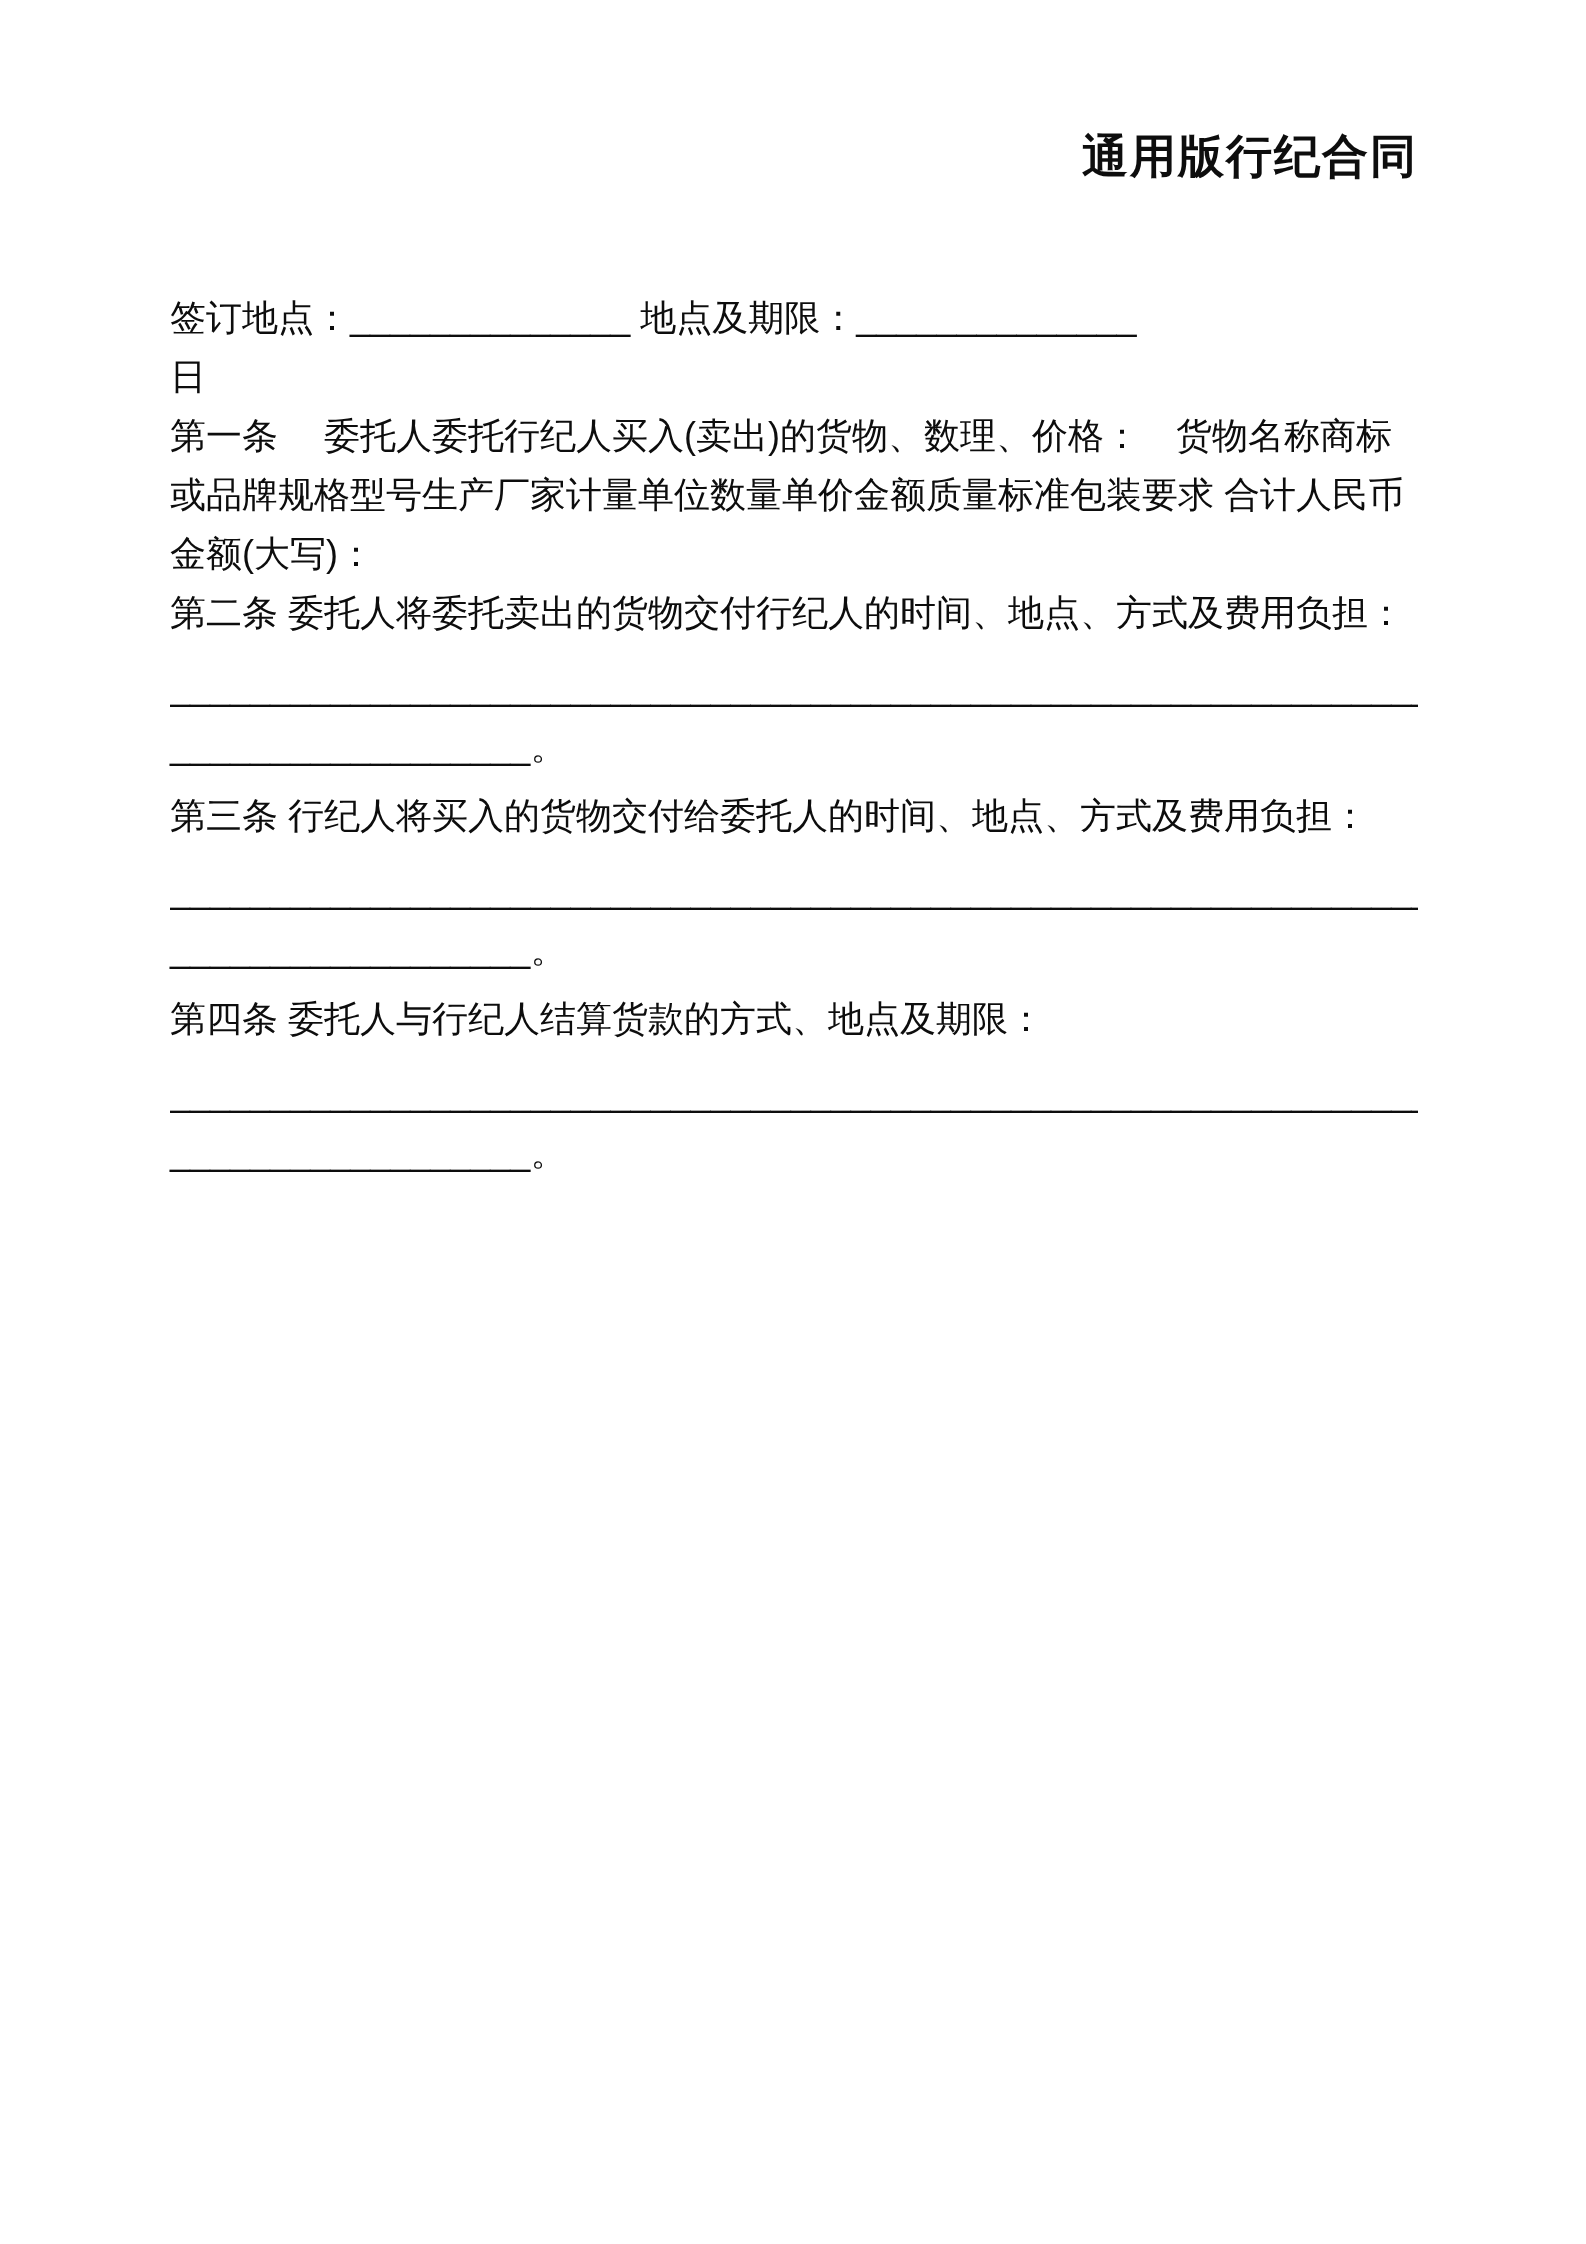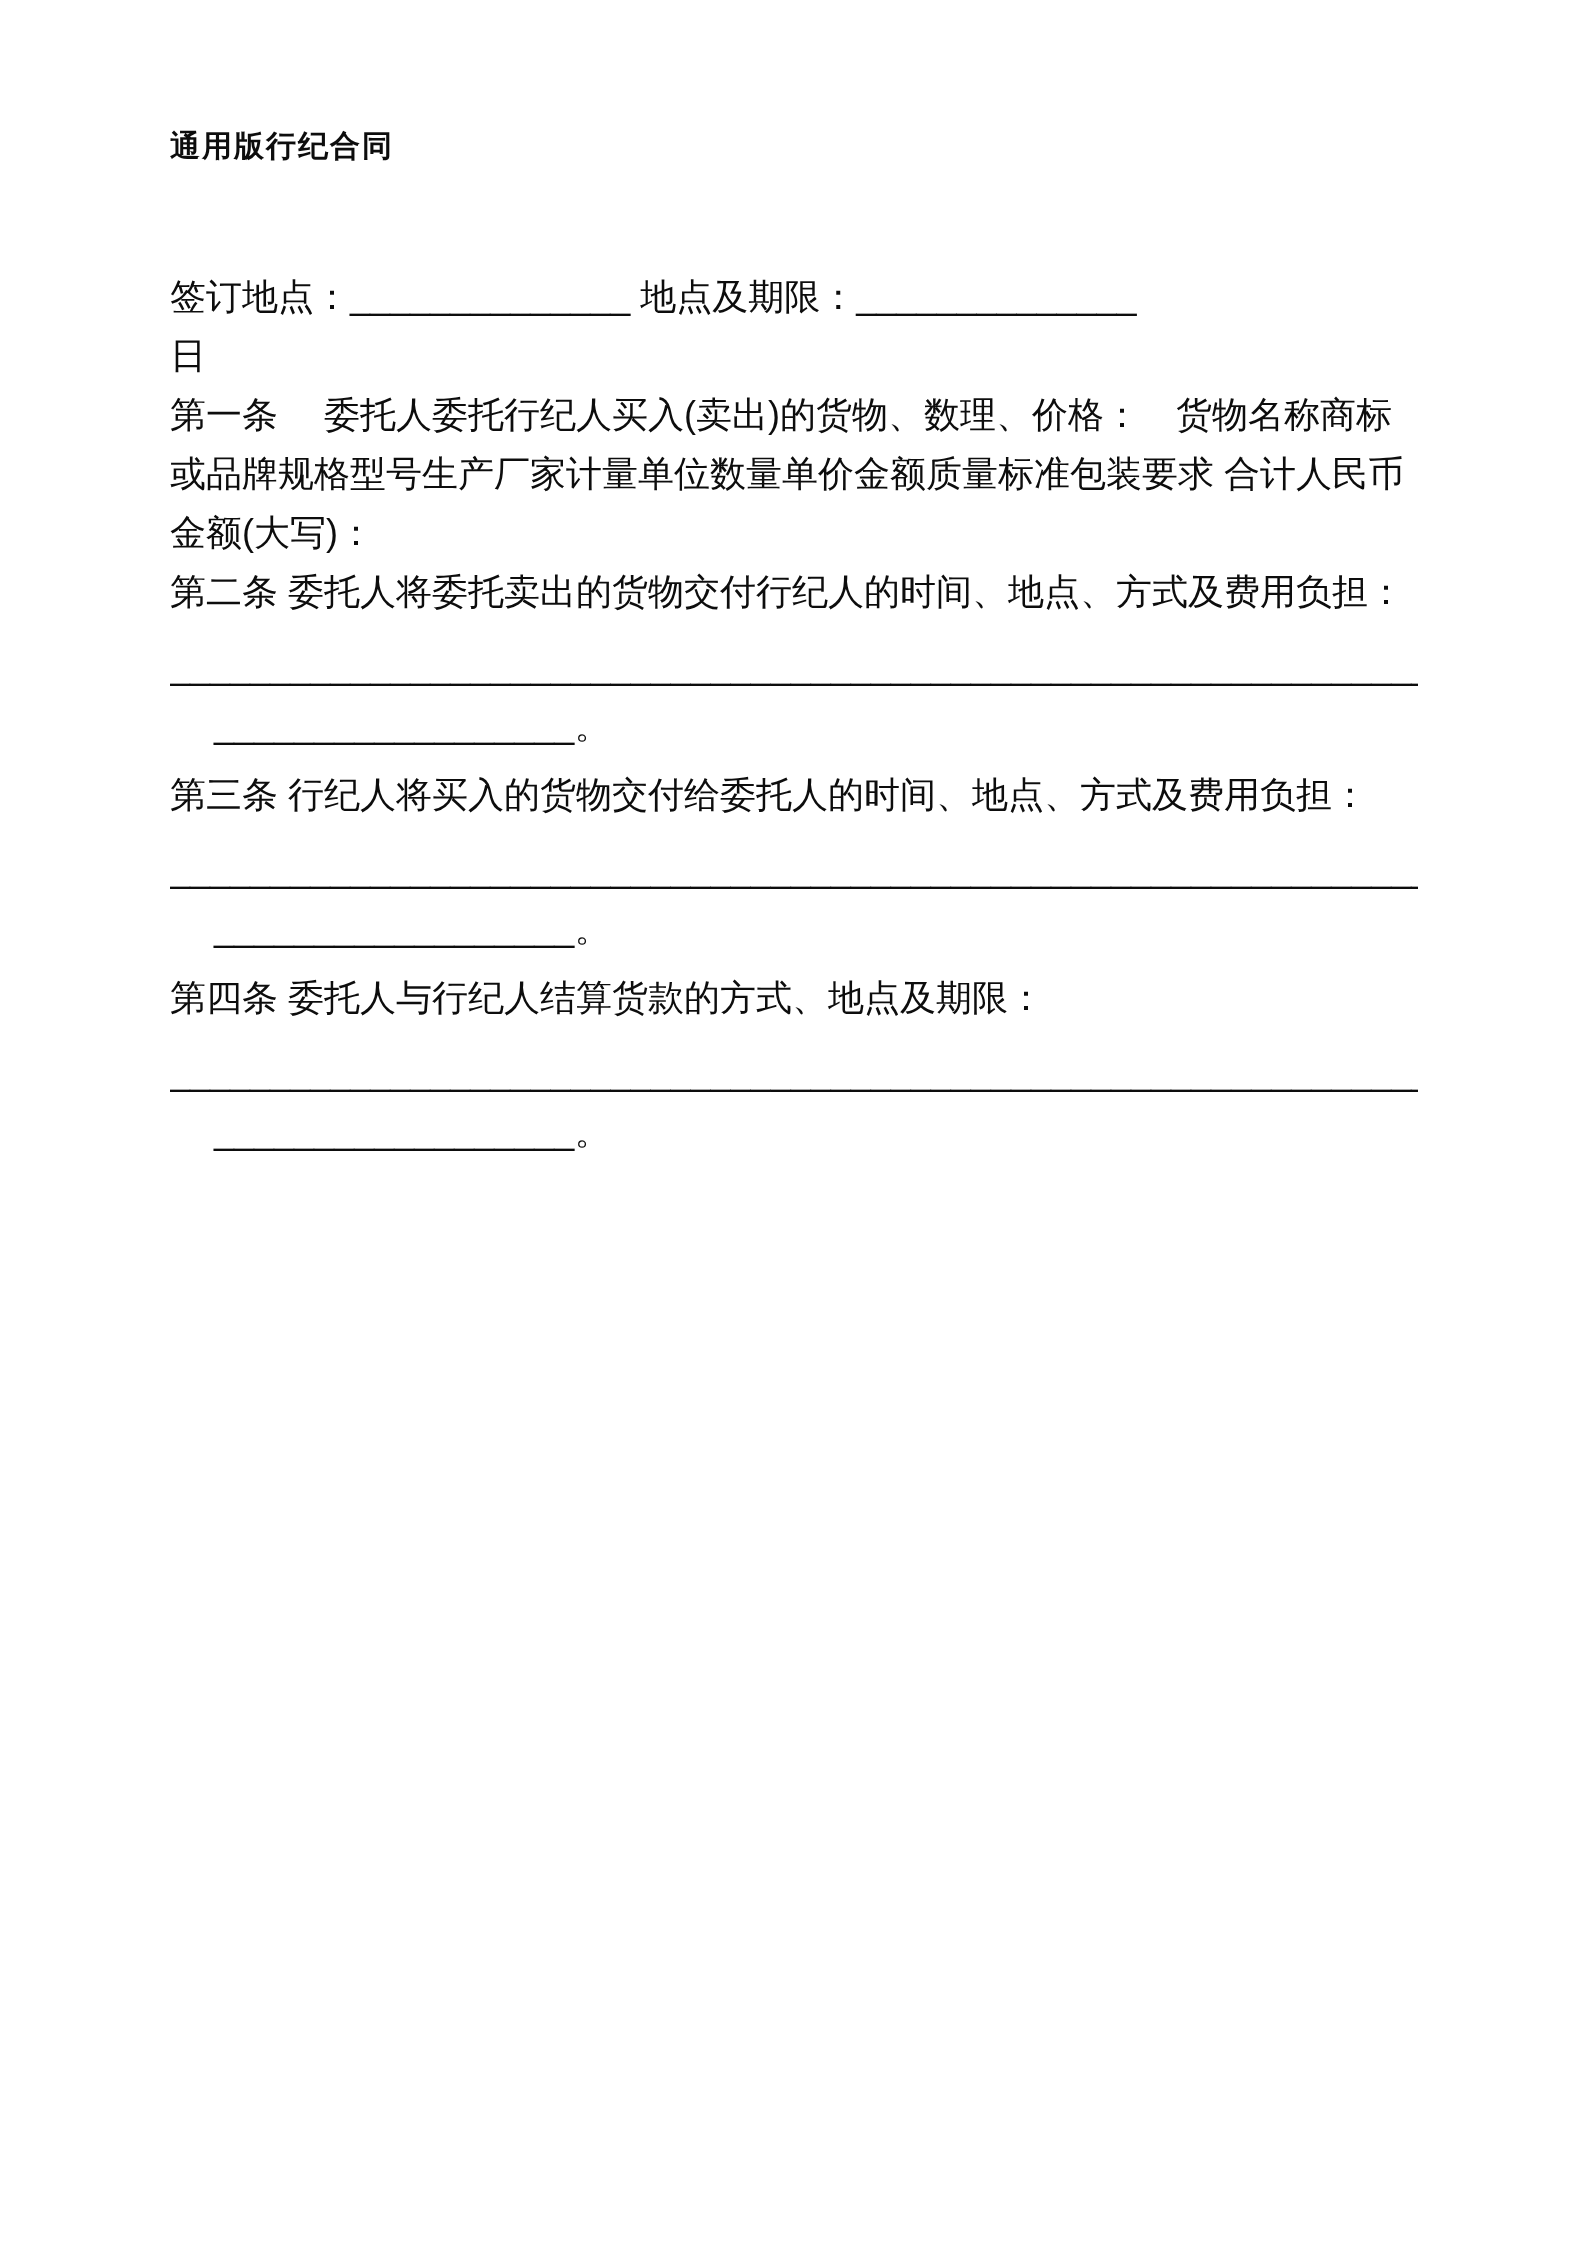--- a/index.html
+++ b/index.html
@@ -16,41 +16,40 @@
   }
   .page {
     width: 1586px;
     height: 2244px;
     padding: 126px 168px 0 170px;
     background: #ffffff;
     overflow: hidden;
   }
   .doc-title {
     margin: 0 0 100px 0;
-    text-align: left;
-    font-size: 30px;
+    text-align: right;
+    font-size: 46px;
     font-weight: 700;
     letter-spacing: 2px;
   }
   .para {
     margin: 0;
     font-size: 36px;
     line-height: 59px;
     text-align: left;
     word-break: break-all;
     overflow-wrap: anywhere;
   }
   .fill-line {
     margin-top: 16px;
     white-space: nowrap;
     overflow: hidden;
   }
   .end-line {
     margin-bottom: 10px;
-    margin-left: 44px;
   }
 </style>
 </head>
 <body>
 
 <div class="page">
 
   <h1 class="doc-title">通用版行纪合同</h1>
 
 

